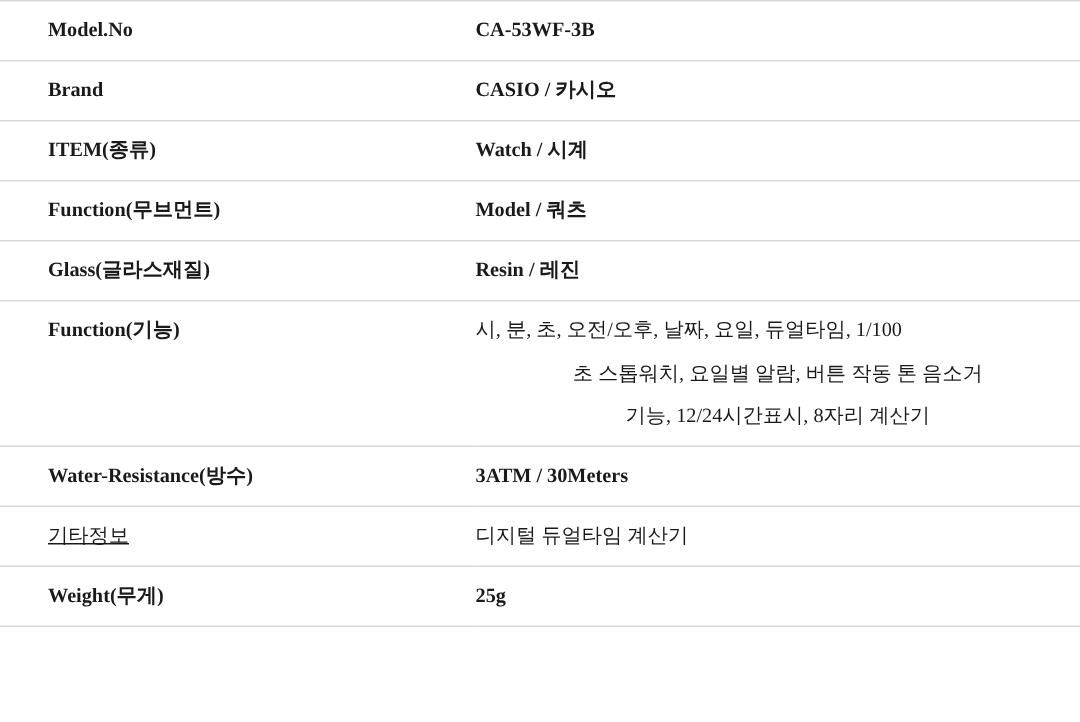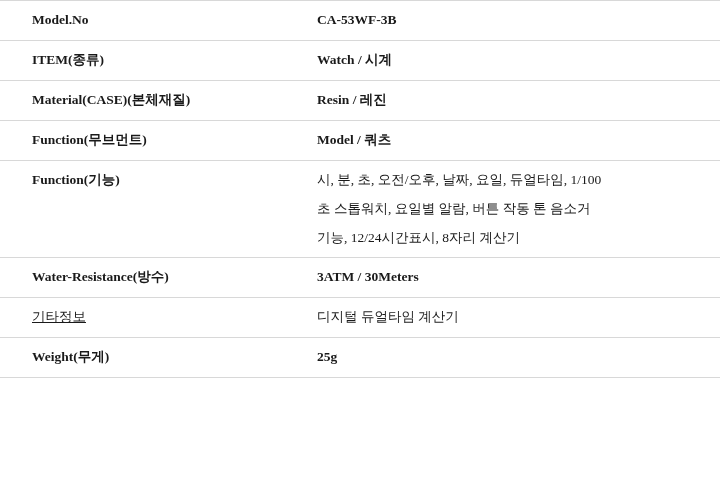--- a/index.html
+++ b/index.html
@@ -42,20 +42,21 @@
     width: 403px;
     font-weight: bold;
     font-family: "Liberation Serif", serif;
   }
   .value-line {
     display: block;
     white-space: nowrap;
   }
   .value-line + .value-line {
     margin-top: 8px;
+    text-align: center;
   }
   
   td.label.plain {
     font-weight: normal;
     text-decoration: underline;
   }
   td.value.plain {
     font-weight: normal;
   }
 </style>
@@ -64,35 +65,41 @@
 
 <table class="spec-table">
   <tbody>
       <tr>
         <td class="label">Model.No</td>
         <td class="value">
           <span class="value-line">CA-53WF-3B</span>
         </td>
       </tr>
       <tr>
+        <td class="label">Brand</td>
+        <td class="value">
+          <span class="value-line">CASIO / 카시오</span>
+        </td>
+      </tr>
+      <tr>
         <td class="label">ITEM(종류)</td>
         <td class="value">
           <span class="value-line">Watch / 시계</span>
         </td>
       </tr>
       <tr>
-        <td class="label">Material(CASE)(본체재질)</td>
+        <td class="label">Function(무브먼트)</td>
         <td class="value">
-          <span class="value-line">Resin / 레진</span>
+          <span class="value-line">Model / 쿼츠</span>
         </td>
       </tr>
       <tr>
-        <td class="label">Function(무브먼트)</td>
+        <td class="label">Glass(글라스재질)</td>
         <td class="value">
-          <span class="value-line">Model / 쿼츠</span>
+          <span class="value-line">Resin / 레진</span>
         </td>
       </tr>
       <tr>
         <td class="label">Function(기능)</td>
         <td class="value plain">
           <span class="value-line">시, 분, 초, 오전/오후, 날짜, 요일, 듀얼타임, 1/100</span>
           <span class="value-line">초 스톱워치, 요일별 알람, 버튼 작동 톤 음소거</span>
           <span class="value-line">기능, 12/24시간표시, 8자리 계산기</span>
         </td>
       </tr>

